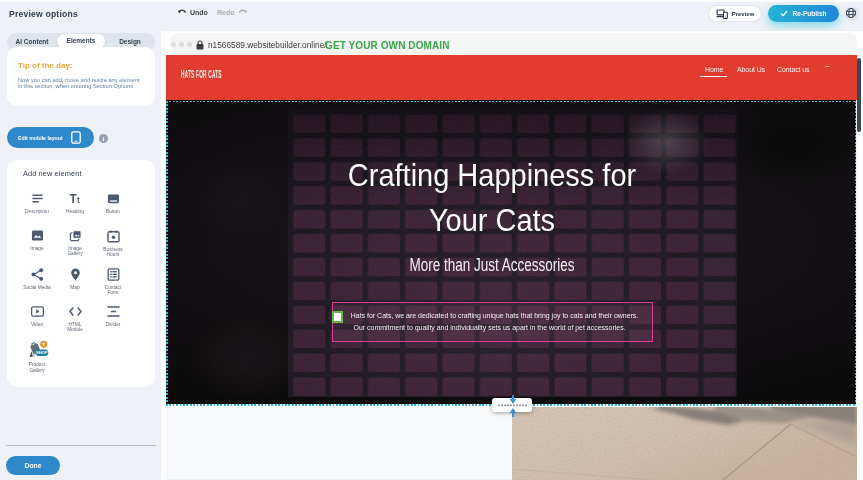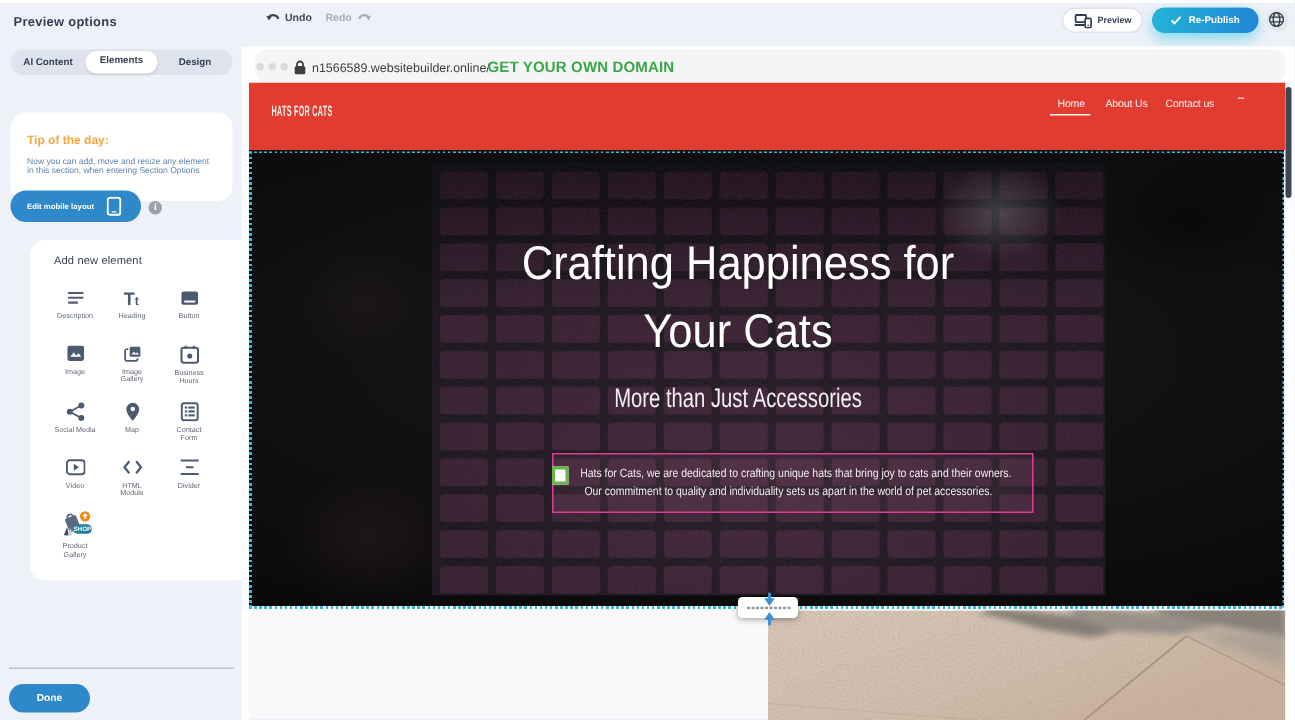--- a/index.html
+++ b/index.html
@@ -19,29 +19,29 @@
 
   
   #sidebar { left:0; top:31px; width:166px; height:449px; background:#eef1f7; }
   #whitesliver { left:161px; top:31px; width:5px; height:449px; background:#fdfdfe; }
   #tabs { left:7px; top:2px; width:148px; height:17px; background:#dfe3ed; border-radius:9px; display:flex; align-items:center; }
   .tab { font-size:6.5px; font-weight:bold; color:#333e52; text-align:center; }
   #tab1 { width:50px; }
   #tab2 { width:48px; height:14.5px; line-height:14.5px; background:#fff; border-radius:9px; box-shadow:0 1px 2px rgba(0,0,0,.12); }
   #tab3 { width:50px; }
 
-  #tipcard { left:7px; top:44px; width:148px; height:59px; background:#fff; border-radius:10px; }
+  #tipcard { left:7px; top:16px; width:148px; height:59px; background:#fff; border-radius:10px; }
   #tiptitle { left:11px; top:14px; font-size:8px; font-weight:bold; color:#f2a73d; }
   #tipbody { left:11px; top:29.5px; font-size:5.7px; line-height:6.4px; white-space:nowrap; color:#5d85ae; }
 
   #btn-mobile { left:7px; top:96px; width:87px; height:21px; background:#2e88c9; border-radius:11px; color:#fff; font-size:5.2px; white-space:nowrap; font-weight:bold; display:flex; align-items:center; }
   #btn-mobile span { margin-left:10px; }
   #info { left:99px; top:103px; width:9px; height:9px; background:#99a1ae; border-radius:50%; color:#fff; font-size:6.5px; font-weight:bold; text-align:center; line-height:9px; font-family:"Liberation Serif",serif; }
 
-  #addcard { left:20px; top:129px; width:148px; height:227px; background:#fff; border-radius:10px; }
+  #addcard { left:7px; top:129px; width:148px; height:227px; background:#fff; border-radius:10px; }
   #addtitle { left:16px; top:9px; font-size:7.4px; color:#333e52; font-weight:normal; letter-spacing:.1px; }
   .cell { position:absolute; width:38px; text-align:center; }
   .cell svg { display:block; margin:0 auto; }
   .clabel { font-size:4.8px; color:#5f6774; line-height:5.6px; margin-top:3.5px; }
 
   #divider2 { left:6px; top:414px; width:150px; height:1px; background:#b9bfca; }
   #btn-done { left:6px; top:425px; width:54px; height:19px; background:#2e88c9; border-radius:10px; color:#fff; font-size:6.8px; font-weight:bold; text-align:center; line-height:19px; }
 
   
   #browserwrap { left:166px; top:31px; width:697px; height:24px; background:#fff; }
@@ -56,21 +56,21 @@
   #logo { left:15px; top:13.5px; font-size:10px; font-weight:bold; color:#f7f3ea; transform:scaleX(.48); transform-origin:left; letter-spacing:.4px; white-space:nowrap; }
   .nav { top:10.5px; font-size:7px; letter-spacing:-0.1px; color:#fbf3ef; }
   #nav1 { left:539px; } #nav2 { left:571px; } #nav3 { left:611px; } #nav4 { left:659px; top:6px; font-weight:bold; letter-spacing:-0.5px; }
   #navline { left:534px; top:21px; width:27px; height:1.2px; background:#fff; }
 
   #hero { left:0; top:45px; width:690px; height:304px; background:radial-gradient(ellipse 130% 100% at 50% 45%, #151215 25%, #090809 72%); }
   #tiles { left:122px; top:9px; width:449px; height:288px; }
   #heroshade1 { left:455px; top:8px; width:90px; height:68px; background:radial-gradient(ellipse at center, rgba(195,195,200,.24), rgba(195,195,200,0) 68%); }
   #herotext { left:0px; top:53px; width:652px; text-align:center; color:#fff; font-size:31.5px; line-height:45px; transform:scaleX(.92); transform-origin:326px 0; }
   #herosub { left:0px; top:154.5px; width:652px; text-align:center; color:#f2eef2; font-size:18px; transform:scaleX(.75); transform-origin:326px 0; }
-  #textbox { left:165.5px; top:202px; width:321px; height:40px; border:1px solid #d84093; background:rgba(222,140,190,.07);margin-left:36px; }
+  #textbox { left:165.5px; top:202px; width:321px; height:40px; border:1px solid #d84093; background:rgba(222,140,190,.07); }
   #textbox .txt { margin-top:7px; font-size:8px; line-height:12px; color:#f3edf1; text-align:center; white-space:nowrap; transform:translateX(-3px) scaleX(.87); transform-origin:160px 0; }
   #greenhandle { left:-0.5px; top:8px; width:10.5px; height:12px; background:#fcfdfc; border:2px solid #67b54b; }
   .tealh { position:absolute; left:0; width:690px; height:1.4px; background:repeating-linear-gradient(90deg,#35bacf 0 1.7px,rgba(53,186,207,0) 1.7px 3.4px); }
   .tealv { position:absolute; width:1.4px; height:305px; top:45.5px; background:repeating-linear-gradient(180deg,#35bacf 0 1.7px,rgba(53,186,207,0) 1.7px 3.4px); }
 
   #bottomstrip { left:0; top:349px; width:691px; height:75px; background:#f7f9fa; }
   #photo { left:346px; top:3px; width:345px; height:73px; }
 
   
   #scrollgutter { left:857px; top:56px; width:6px; height:424px; background:#fff; }

